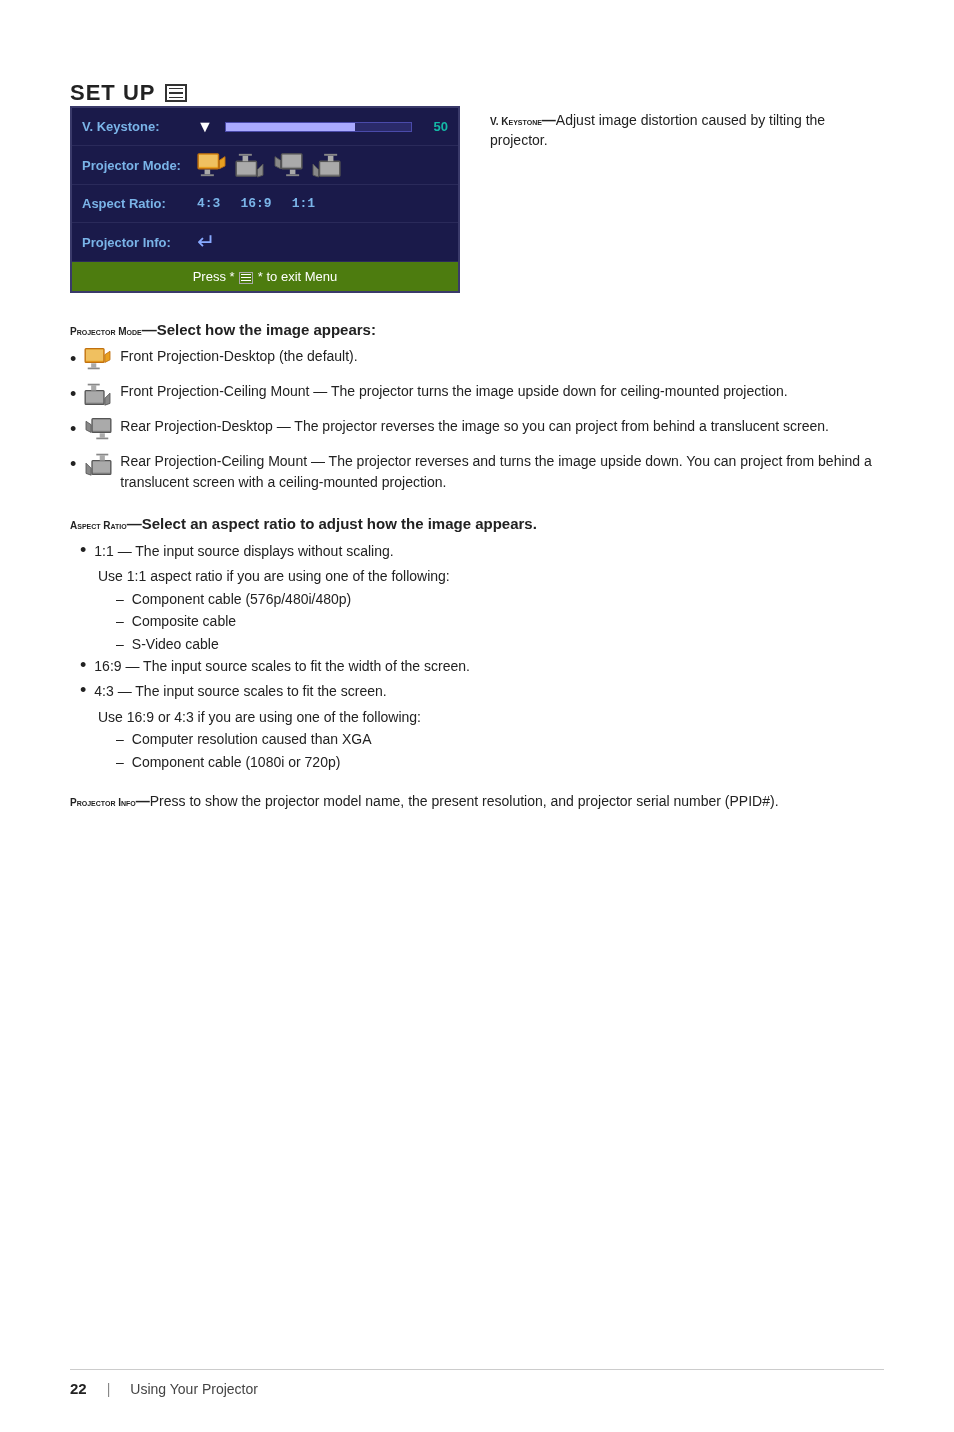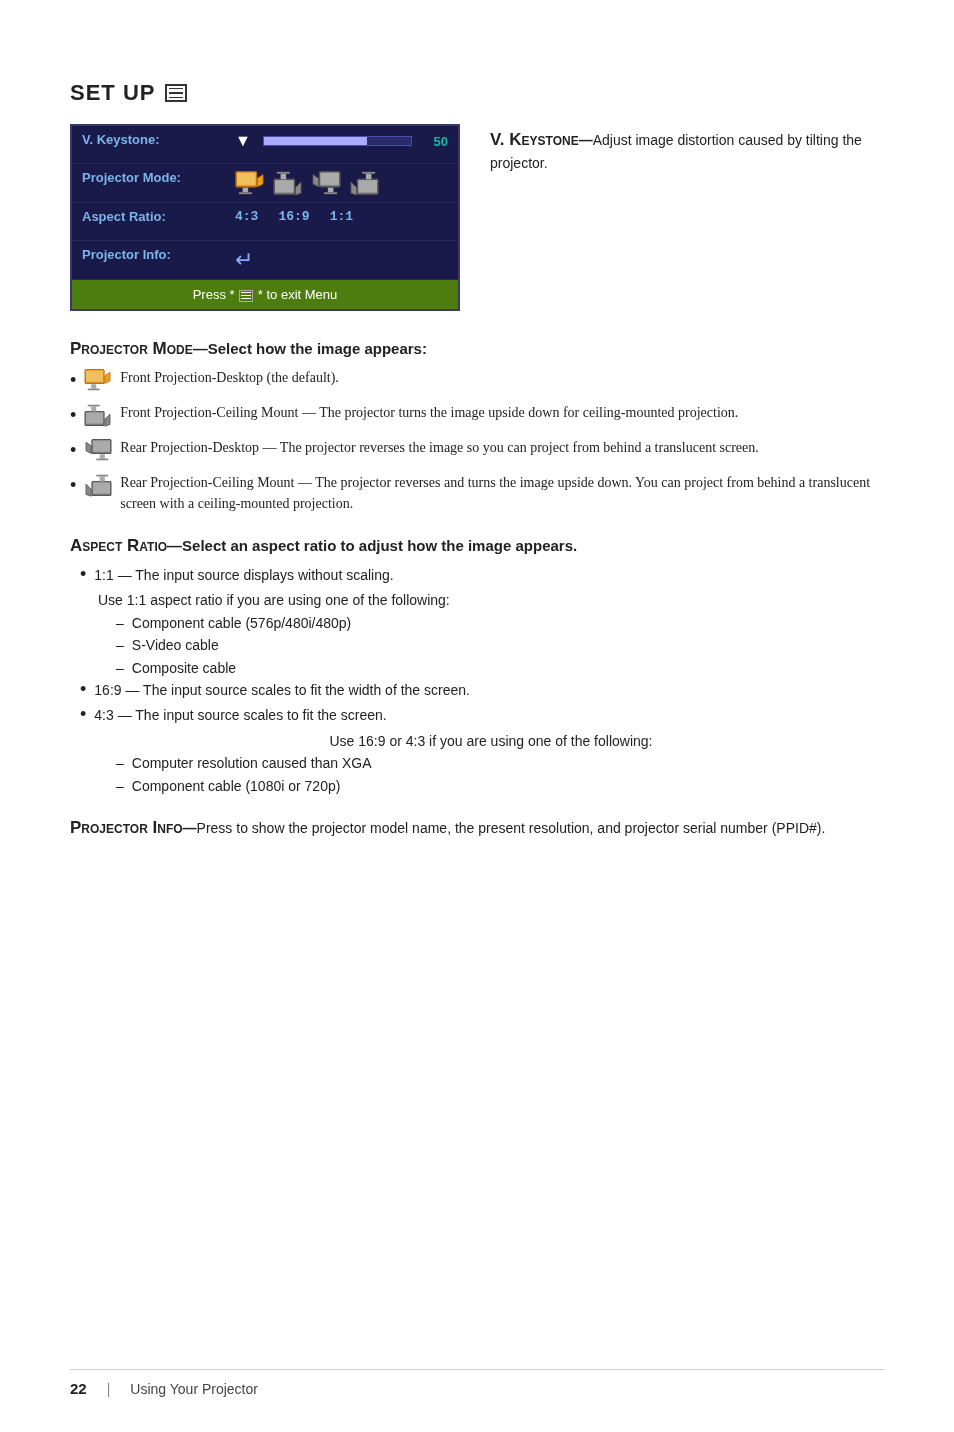--- a/index.html
+++ b/index.html
@@ -15,21 +15,20 @@
 
     .page {
       padding: 60px 70px 60px 70px;
     }
 
     
     .setup-heading {
       display: flex;
       align-items: center;
       gap: 10px;
-      margin-bottom: 18px;
       margin-top: 20px;
     }
     .setup-heading-text {
       font-size: 22px;
       font-weight: 900;
       font-family: Arial, sans-serif;
       letter-spacing: 1px;
     }
     .menu-icon-box {
       width: 22px;
@@ -57,25 +56,24 @@
     }
     .osd-menu {
       background: #1a1a4a;
       border: 2px solid #3a3a6a;
       width: 390px;
       flex-shrink: 0;
       font-family: Arial, sans-serif;
     }
     .osd-row {
       display: flex;
-      align-items: flex-start;
+      align-items: center;
       border-bottom: 1px solid #2a2a5a;
       padding: 6px 10px;
       min-height: 38px;
-      gap: 38px;
     }
     .osd-row:last-child {
       border-bottom: none;
     }
     .osd-label {
       color: #7ab4e8;
       font-size: 13px;
       font-weight: bold;
       width: 115px;
       flex-shrink: 0;
@@ -160,21 +158,21 @@
     .v-keystone-desc {
       font-family: Arial, sans-serif;
       font-size: 14px;
       line-height: 1.45;
     }
     .v-keystone-desc strong {
       font-weight: 700;
     }
     .small-caps {
       font-variant: small-caps;
-      font-size: 17px;
+      font-size: 10px;
     }
 
     
     .section-heading {
       font-family: Arial, sans-serif;
       font-size: 15px;
       font-weight: bold;
       margin-top: 22px;
       margin-bottom: 8px;
     }
@@ -203,21 +201,20 @@
       flex-shrink: 0;
     }
     .bullet-icon {
       width: 28px;
       height: 24px;
       flex-shrink: 0;
       margin-top: 1px;
     }
     .bullet-text {
       flex: 1;
-      font-family: Liberation Serif, serif;
     }
 
     
     .aspect-section {
       margin-top: 18px;
     }
     .aspect-list {
       list-style: none;
       padding: 0;
       margin: 0 0 0 10px;
@@ -455,34 +452,34 @@
 
     <ul class="aspect-list">
       <li>
         <span>1:1 — The input source displays without scaling.</span>
       </li>
     </ul>
     <div style="margin-left: 28px; font-family: Arial, sans-serif; font-size: 14px; line-height: 1.6;">
       Use 1:1 aspect ratio if you are using one of the following:
       <ul class="sub-list">
         <li>Component cable (576p/480i/480p)</li>
+        <li>Composite cable</li>
         <li>S-Video cable</li>
-        <li>Composite cable</li>
       </ul>
     </div>
 
     <ul class="aspect-list">
       <li>
         <span>16:9 — The input source scales to fit the width of the screen.</span>
       </li>
       <li>
         <span>4:3 — The input source scales to fit the screen.</span>
       </li>
     </ul>
-    <div style="margin-left: 28px; font-family: Arial, sans-serif; font-size: 14px; line-height: 1.6; text-align: center;">
+    <div style="margin-left: 28px; font-family: Arial, sans-serif; font-size: 14px; line-height: 1.6;">
       Use 16:9 or 4:3 if you are using one of the following:
       <ul class="sub-list">
         <li>Computer resolution caused than XGA</li>
         <li>Component cable (1080i or 720p)</li>
       </ul>
     </div>
   </div>
 
   <div class="proj-info-section">
     <p>

